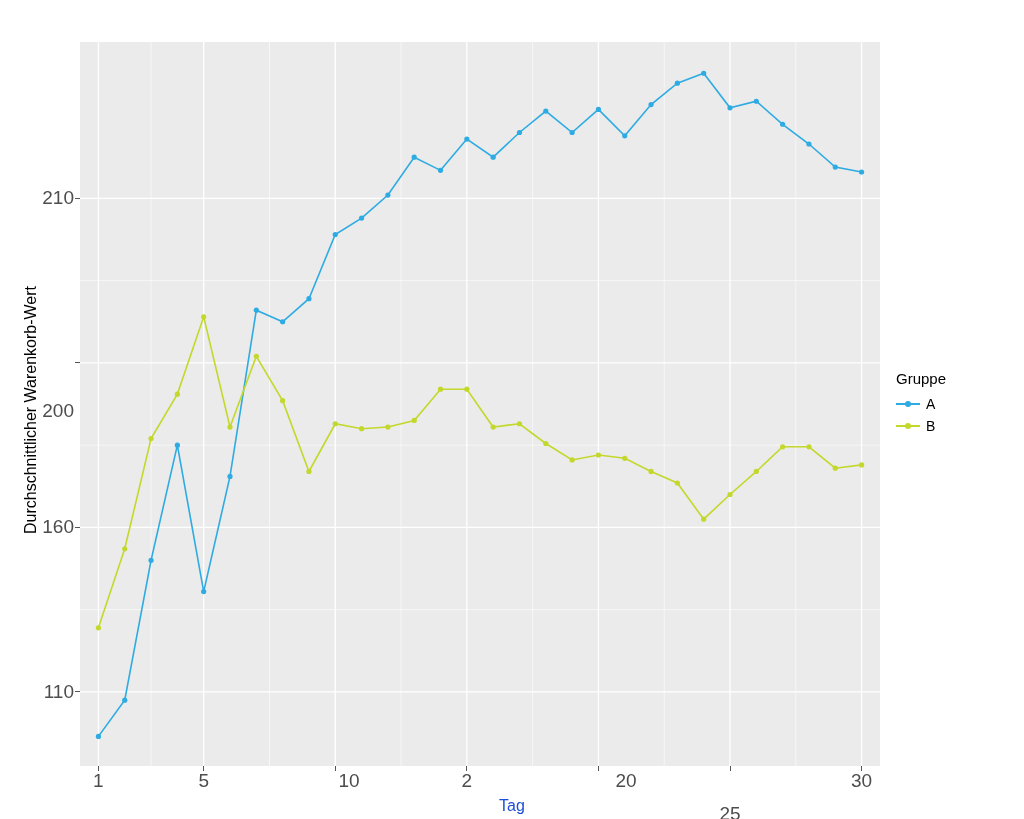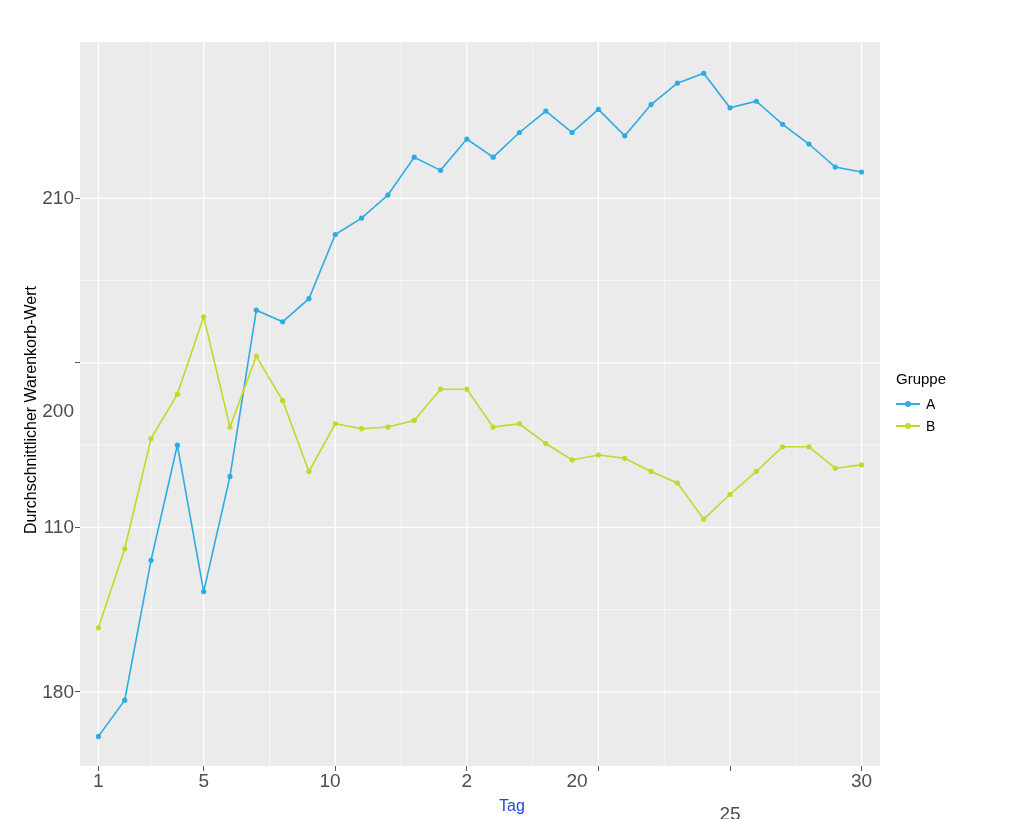--- a/index.html
+++ b/index.html
@@ -222,33 +222,33 @@
         <circle cx="781.578947368421" cy="422.881818181818" r="2.6" fill="#c3d82b"></circle>
       </svg>
   </div>
 
   <div id="tick-layer">
       <div class="x-tick-mark" style="left: 97.9211px;"></div>
       <div class="tick-label x" style="left: 98.4211px;">1</div>
       <div class="x-tick-mark" style="left: 203.184px;"></div>
       <div class="tick-label x" style="left: 203.684px;">5</div>
       <div class="x-tick-mark" style="left: 334.763px;"></div>
-      <div class="tick-label x" style="left: 330px;">10</div>
+      <div class="tick-label x" style="left: 349px;">10</div>
       <div class="x-tick-mark" style="left: 466.342px;"></div>
       <div class="tick-label x" style="left: 466.842px;">2</div>
       <div class="x-tick-mark" style="left: 597.921px;"></div>
-      <div class="tick-label x" style="left: 577px;">20</div>
+      <div class="tick-label x" style="left: 626px;">20</div>
       <div class="x-tick-mark" style="left: 729.5px;"></div>
       <div class="tick-label x" style="left: 730px; margin-top: 33px;">25</div>
       <div class="x-tick-mark" style="left: 861.079px;"></div>
       <div class="tick-label x" style="left: 861.579px;">30</div>
       <div class="y-tick-mark" style="top: 691.455px;"></div>
-      <div class="tick-label y" style="top: 691.955px;">180</div>
+      <div class="tick-label y" style="top: 691.955px;">110</div>
       <div class="y-tick-mark" style="top: 526.909px;"></div>
-      <div class="tick-label y" style="top: 527.409px;">110</div>
+      <div class="tick-label y" style="top: 527.409px;">160</div>
       <div class="y-tick-mark" style="top: 362.364px;"></div>
       <div class="tick-label y" style="top: 362.864px; margin-top: 48px;">200</div>
       <div class="y-tick-mark" style="top: 197.818px;"></div>
       <div class="tick-label y" style="top: 198.318px;">210</div>
     </div>
 
   <div class="legend">
     <div class="legend-title">Gruppe</div>
     <div id="legend-items">
         <div class="legend-item">

